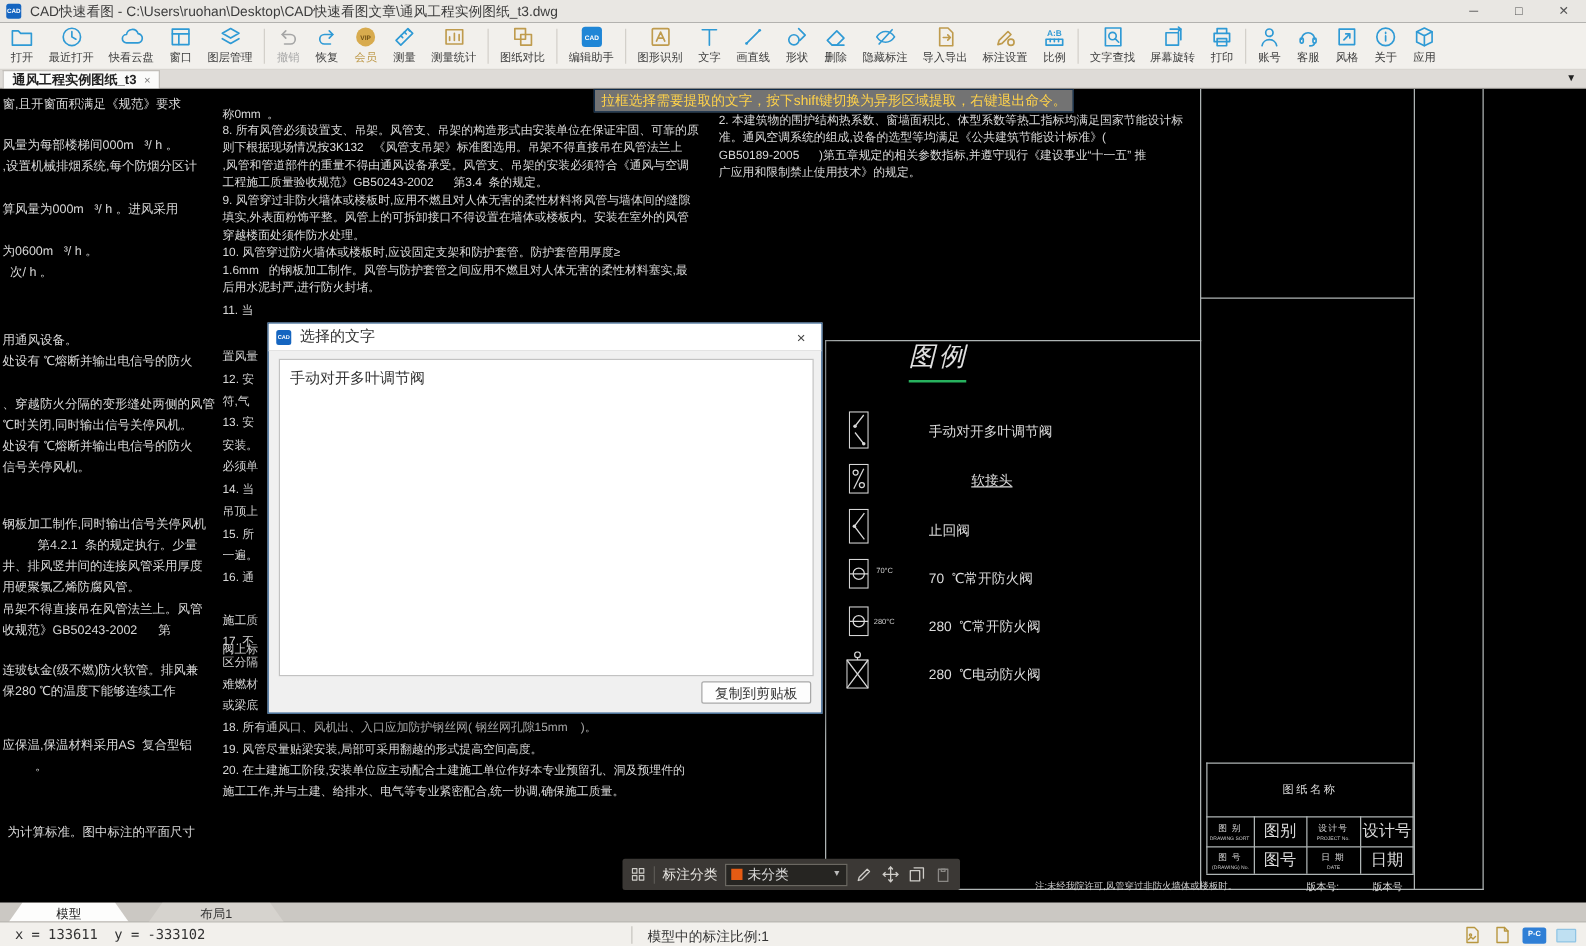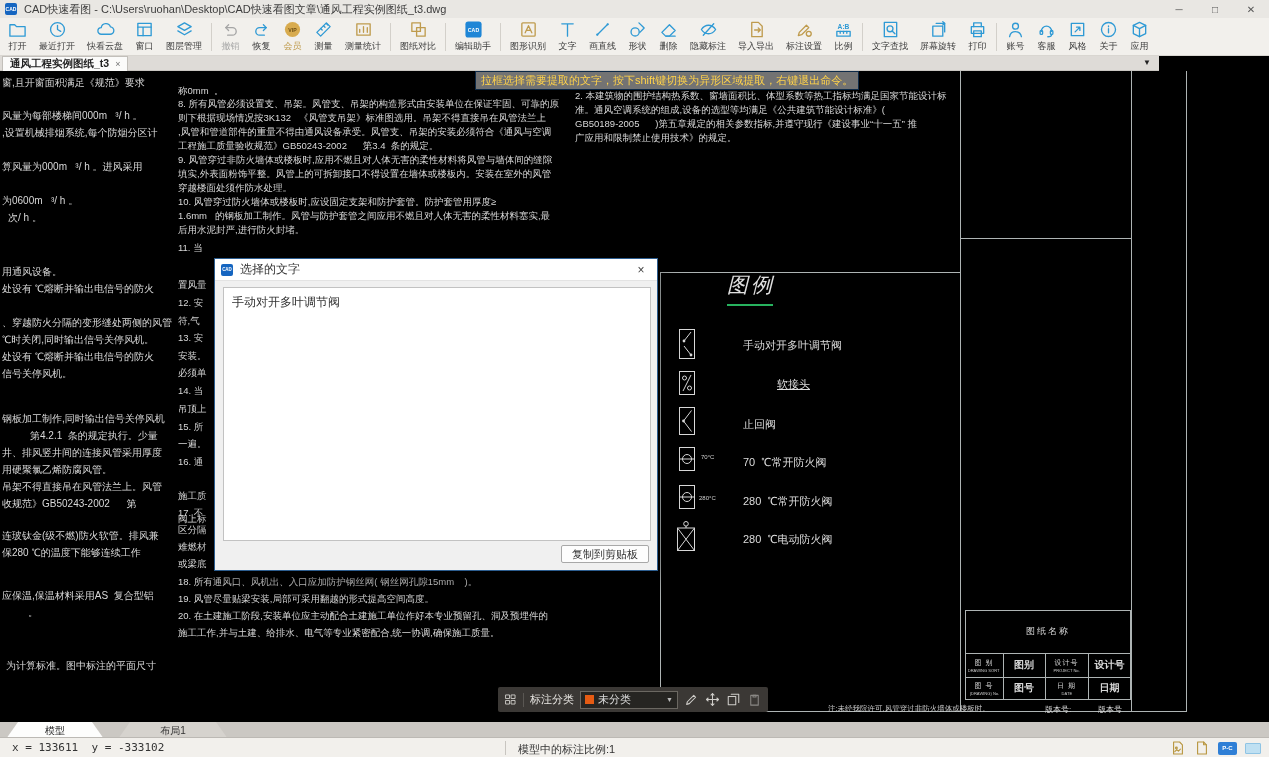--- a/index.html
+++ b/index.html
@@ -23,21 +23,21 @@
   .tb-item { display:flex; flex-direction:column; align-items:center; justify-content:center;
     padding:0 6px; height:36px; cursor:pointer; }
   .tb-item svg { display:block; }
   .tb-label { font-size:9px; color:#3c3c3c; margin-top:1px; white-space:nowrap; }
   .tb-item.c-gold .tb-label.goldlbl { color:#bf9b4d; }
   .tb-item.c-gray .tb-label { color:#a9a9a9; }
   .tb-sep { width:1px; height:28px; background:#d3d0ca; margin:0 3px; }
   .c-blue { color:#2f9ad5; } .c-gold { color:#bf9b4d; } .c-gray { color:#a5a5a5; }
 
   
-  .tabbar { position:absolute; left:0; top:56px; width:1159px; height:15px;
+  .tabbar { position:absolute; left:0; top:56px; width:1269px; height:15px;
     background:#dedbd7; border-bottom:1px solid #c9c6c1; }
   .doc-tab { position:absolute; left:2px; top:0; height:15px; display:inline-flex; align-items:center;
     background:#fbfbfa; border:1px solid #c2bfba; border-bottom:none; padding:0 7px; cursor:pointer; }
   .doc-tab .lbl { font-size:10.5px; font-weight:bold; color:#222; white-space:nowrap; }
   .tab-close { font-size:9px; color:#777; margin-left:6px; }
   .tab-caret { position:absolute; right:8px; top:2px; font-size:8px; color:#222; cursor:pointer; }
 
   
   #canvas { position:absolute; left:0; top:71px; width:1269px; height:651px; background:#000; overflow:hidden; }
   .tooltip { position:absolute; left:475px; top:0; background:#737373; border:1px solid #0e2a47;
@@ -52,21 +52,21 @@
   .legend-sym { position:absolute; color:#d9d9d9; }
   .legend-label { position:absolute; color:#dcdcdc; font-size:11px; white-space:pre; }
   .legend-temp { position:absolute; color:#cfcfcf; font-size:6px; white-space:nowrap; }
 
   .tb-name { position:absolute; left:965px; top:539px; width:166px; height:43px; display:flex;
     align-items:center; justify-content:center; color:#d9d9d9; font-size:9px; letter-spacing:2px; }
   .tbc { position:absolute; display:flex; flex-direction:column; align-items:center; justify-content:center;
     color:#d9d9d9; text-align:center; overflow:hidden; }
   .tbc .cn { font-size:7px; letter-spacing:1px; white-space:nowrap; }
   .tbc .en { font-size:4.5px; transform:scale(.9); white-space:nowrap; color:#c9c9c9; }
-  .tbc .val { font-size:10px; white-space:nowrap;font-weight:bold; }
+  .tbc .val { font-size:13px; white-space:nowrap; }
   .tb-note { position:absolute; left:828px; top:633px; color:#cfcfcf; font-size:7.5px; white-space:nowrap; }
   .tb-ver-l { position:absolute; left:1045px; top:633px; color:#d9d9d9; font-size:8px; }
   .tb-ver-v { position:absolute; left:1098px; top:633px; color:#d9d9d9; font-size:8px; }
 
   
   .dialog { position:absolute; left:214px; top:258px; width:444px; height:313px; background:#f0f0f0;
     border:1px solid #2c5d8f; box-shadow:0 8px 24px rgba(0,0,0,.55); z-index:50; }
   .dlg-titlebar { height:22px; background:#ffffff; display:flex; align-items:center; padding:0 6px;
     border-bottom:1px solid #e3e3e3; }
   .dlg-icon { width:12px; height:12px; background:#1565c0; color:#fff; font-size:4.5px; font-weight:bold;

